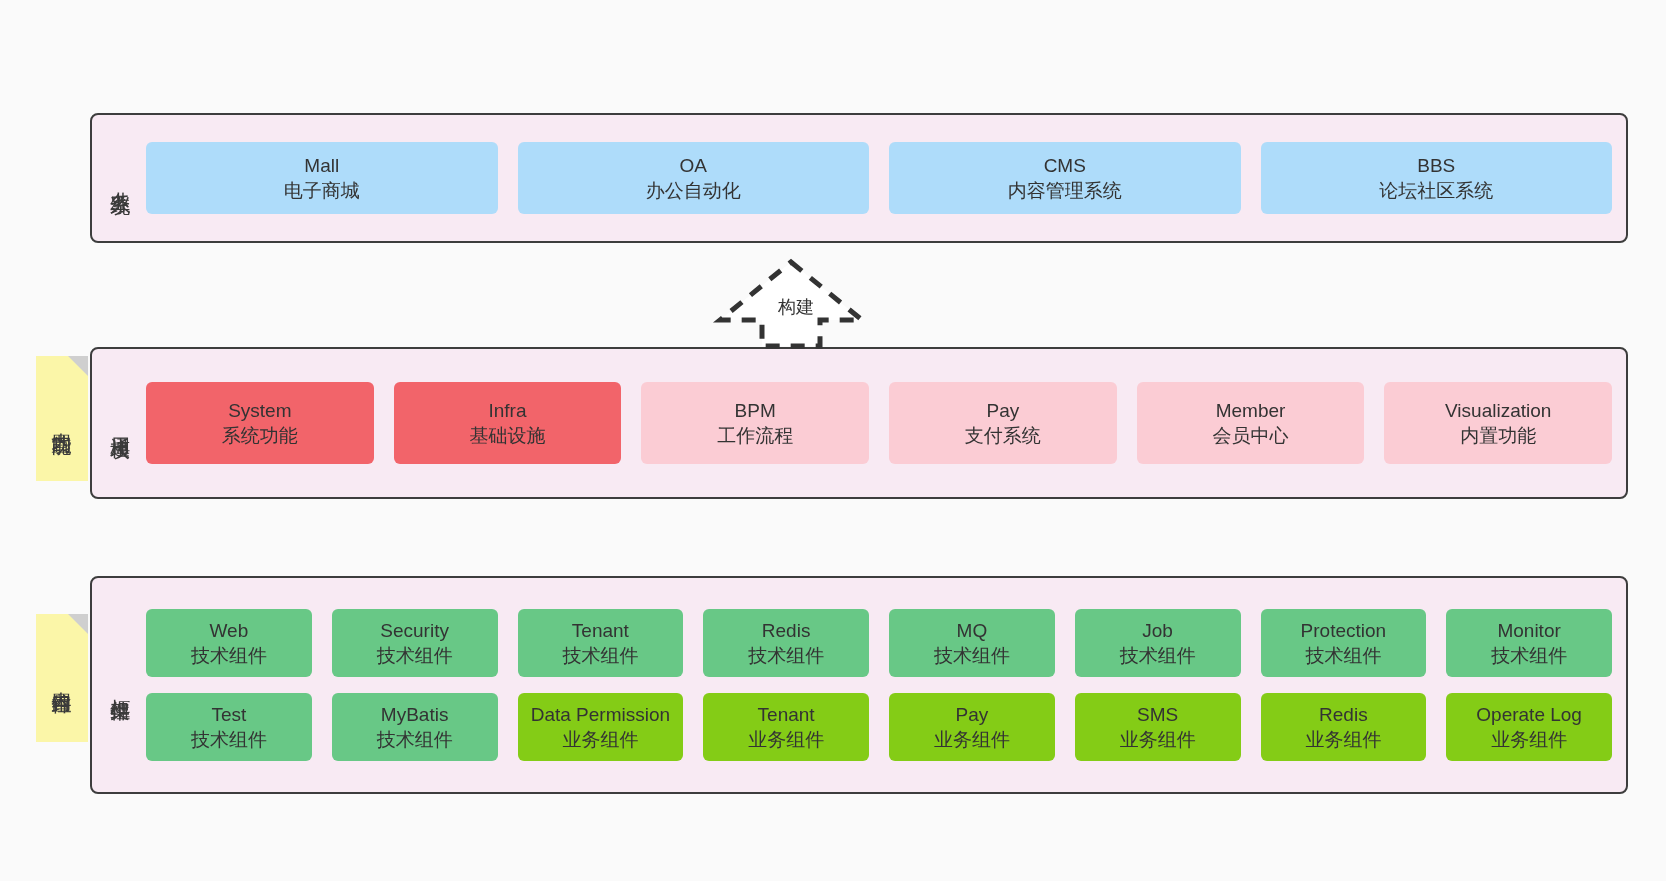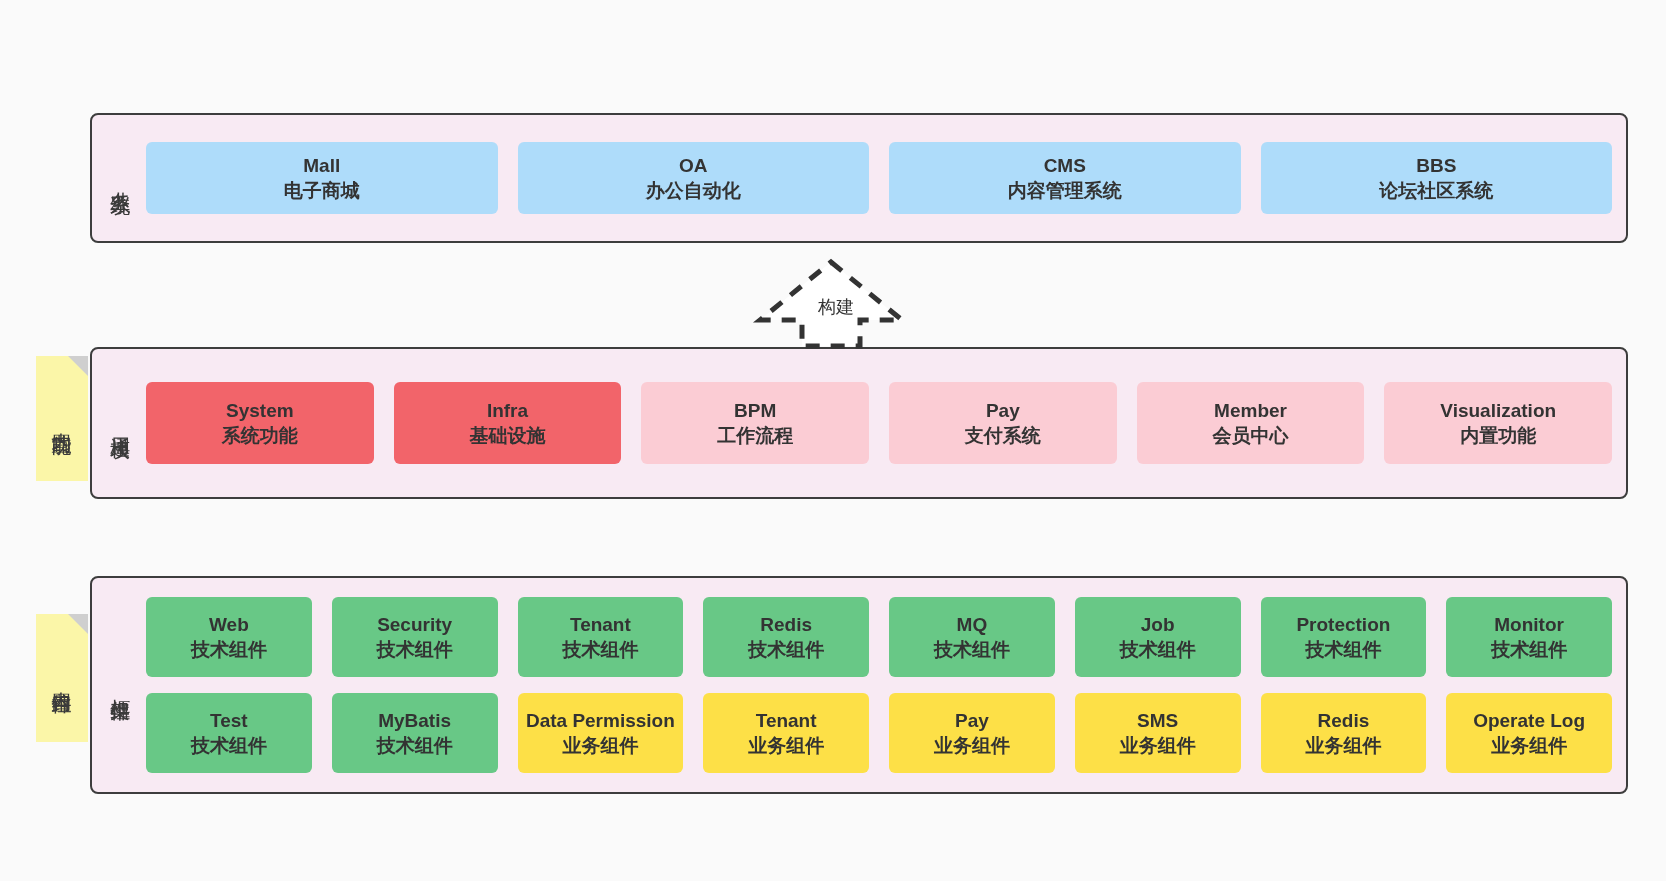--- a/index.html
+++ b/index.html
@@ -76,33 +76,32 @@
     display: flex;
     flex-direction: column;
     align-items: center;
     justify-content: center;
     text-align: center;
     font-size: 19px;
     line-height: 1.32;
     color: #333333;
     padding: 6px 4px;
     min-width: 0;
-    font-weight: bold;
   }
   .node .ln {
     display: block;
     white-space: nowrap;
   }
   .node.wrap .ln { white-space: normal; }
 
   .c-blue      { background: #aedcfa; }
   .c-red       { background: #f2646a; }
   .c-pink      { background: #fbccd4; }
   .c-green     { background: #68c886; }
-  .c-lightgrn  { background: #fde047; }
+  .c-lightgrn  { background: #84cc16; }
 
   
   #layer-business {
     left: 90px;
     top: 113px;
     width: 1538px;
     height: 130px;
   }
   #layer-business .node { height: 72px; }
 
@@ -115,21 +114,21 @@
   }
   #layer-common .node { height: 82px; }
 
   
   #layer-framework {
     left: 90px;
     top: 576px;
     width: 1538px;
     height: 218px;
   }
-  #layer-framework .node { height: 80px; }
+  #layer-framework .node { height: 68px; }
 
   
   .note {
     position: absolute;
     box-sizing: border-box;
     width: 52px;
     background: #fbf6a8;
     color: #3a3a3a;
     font-size: 20px;
     line-height: 1.2;
@@ -168,21 +167,21 @@
   }
   .arrow svg { display: block; overflow: visible; }
   .arrow-label {
     position: absolute;
     font-size: 18px;
     color: #333333;
     background: transparent;
     white-space: nowrap;
     line-height: 1;
   }
-  #arrow-build  { left: 756px; top: 258px; }
+  #arrow-build  { left: 716px; top: 258px; }
   #arrow-build .arrow-label  { left: 62px; top: 40px; }
   #arrow-impl   { left: 770px; top: 490px; }
   #arrow-impl .arrow-label   { left: 62px; top: 40px; }
 </style>
 </head>
 <body>
 
 <div class="canvas">
 
   <div class="layer" id="layer-business">

